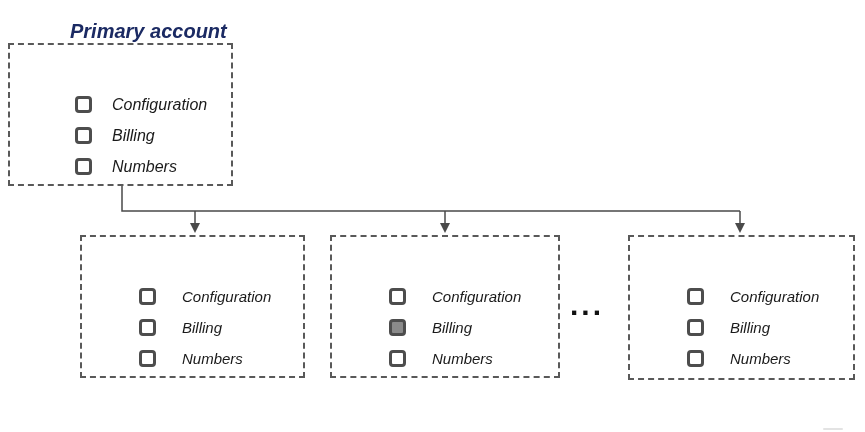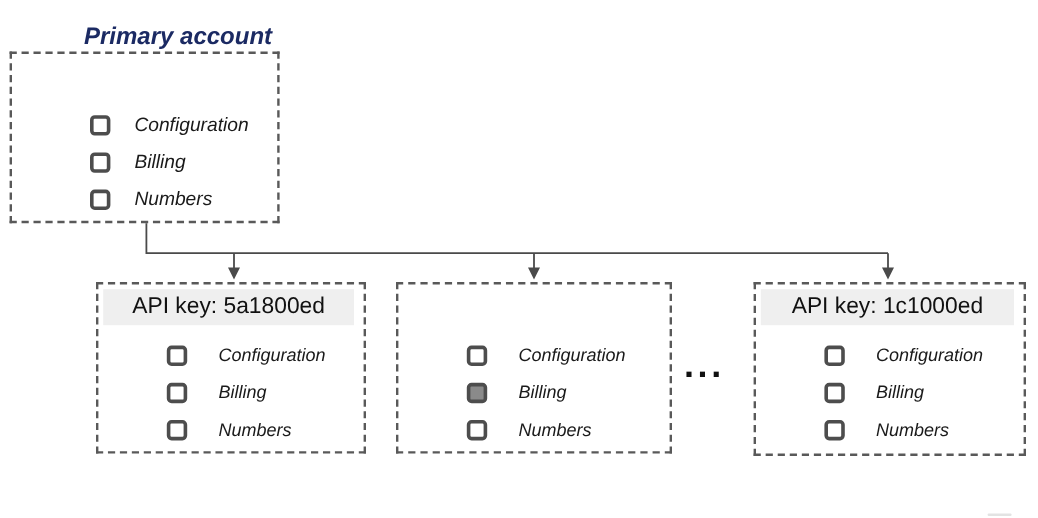--- a/index.html
+++ b/index.html
@@ -99,21 +99,20 @@
     <path class="connector-line" d="M122,186 L122,211 L740,211"></path>
     <line class="connector-line" x1="195" y1="211" x2="195" y2="224"></line>
     <polygon class="connector-arrow" points="190,223 200,223 195,233"></polygon>
     <line class="connector-line" x1="445" y1="211" x2="445" y2="224"></line>
     <polygon class="connector-arrow" points="440,223 450,223 445,233"></polygon>
     <line class="connector-line" x1="740" y1="211" x2="740" y2="224"></line>
     <polygon class="connector-arrow" points="735,223 745,223 740,233"></polygon>
   </svg>
 
   <div class="acct-box sub-box-1 sub">
-    <div class="key-header">API key: 5a1800ed</div>
     <div class="perm-list">
       <div class="perm-row">
         <span class="checkbox" data-checked="false"></span>
         <span class="perm-label">Configuration</span>
       </div>
       <div class="perm-row">
         <span class="checkbox" data-checked="false"></span>
         <span class="perm-label">Billing</span>
       </div>
       <div class="perm-row">
@@ -136,21 +135,20 @@
       <div class="perm-row">
         <span class="checkbox" data-checked="false"></span>
         <span class="perm-label">Numbers</span>
       </div>
     </div>
   </div>
 
   <div class="ellipsis">...</div>
 
   <div class="acct-box sub-box-3 sub">
-    <div class="key-header">API key: 1c1000ed</div>
     <div class="perm-list">
       <div class="perm-row">
         <span class="checkbox" data-checked="false"></span>
         <span class="perm-label">Configuration</span>
       </div>
       <div class="perm-row">
         <span class="checkbox" data-checked="false"></span>
         <span class="perm-label">Billing</span>
       </div>
       <div class="perm-row">

